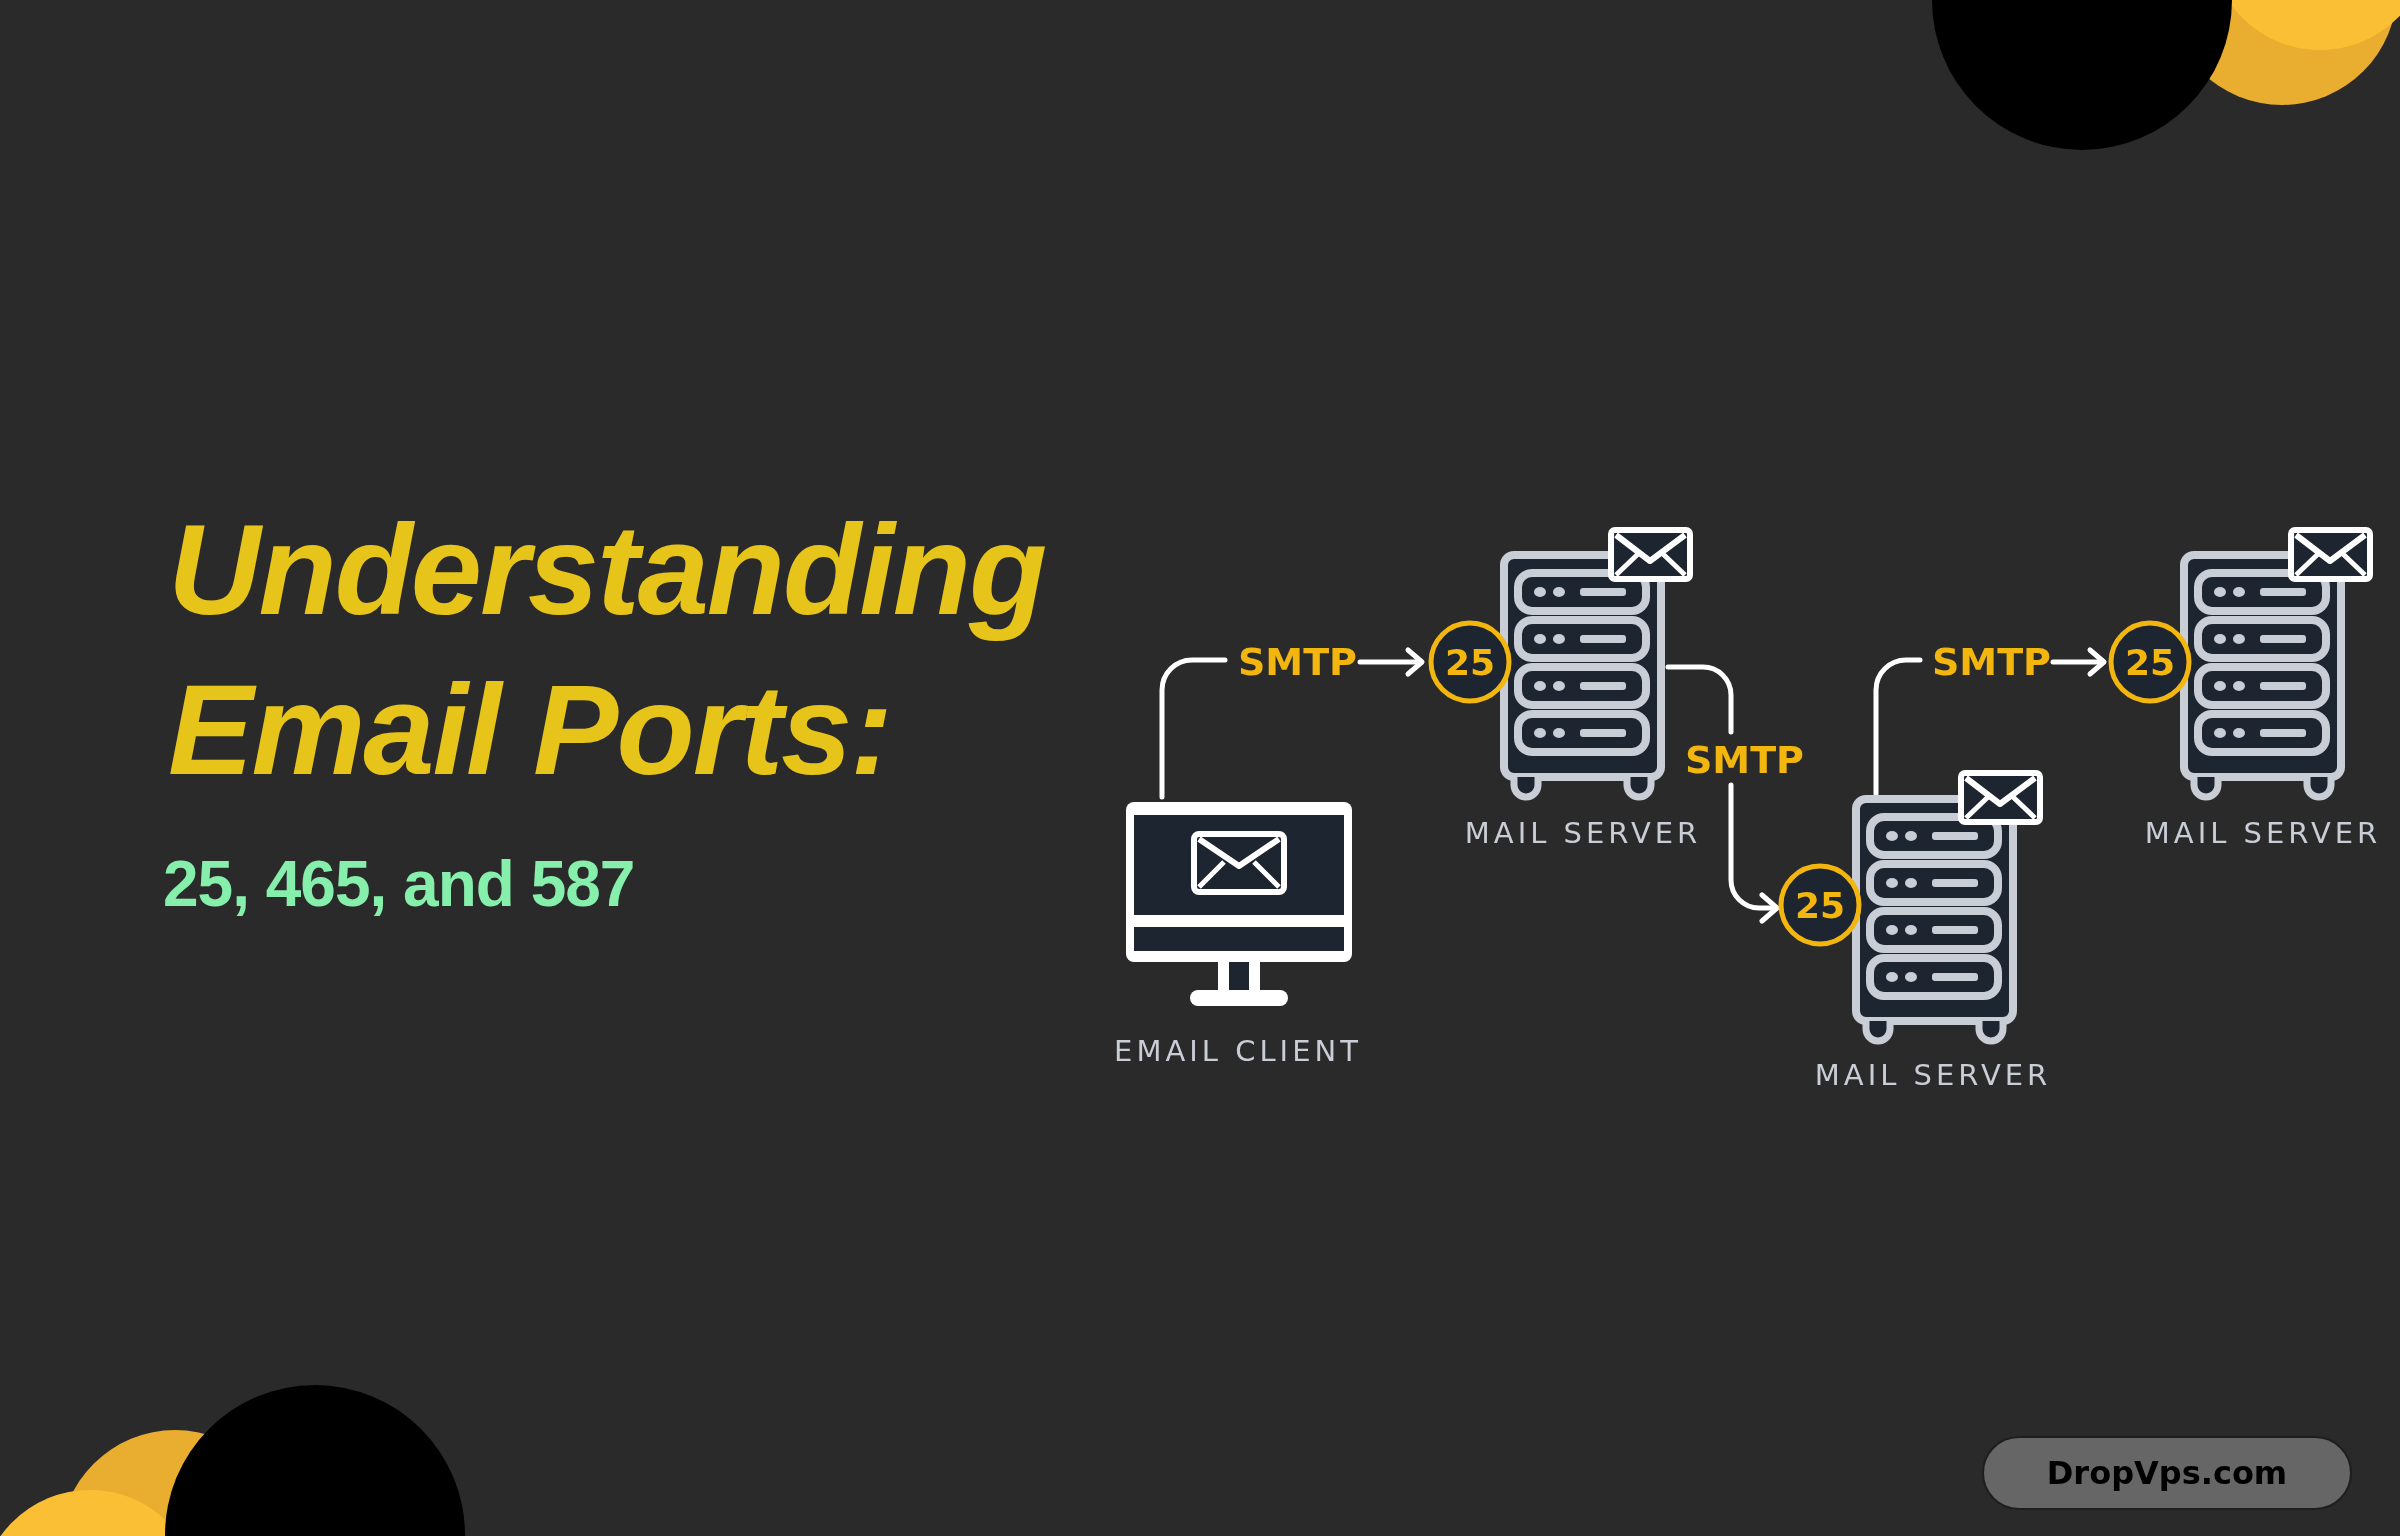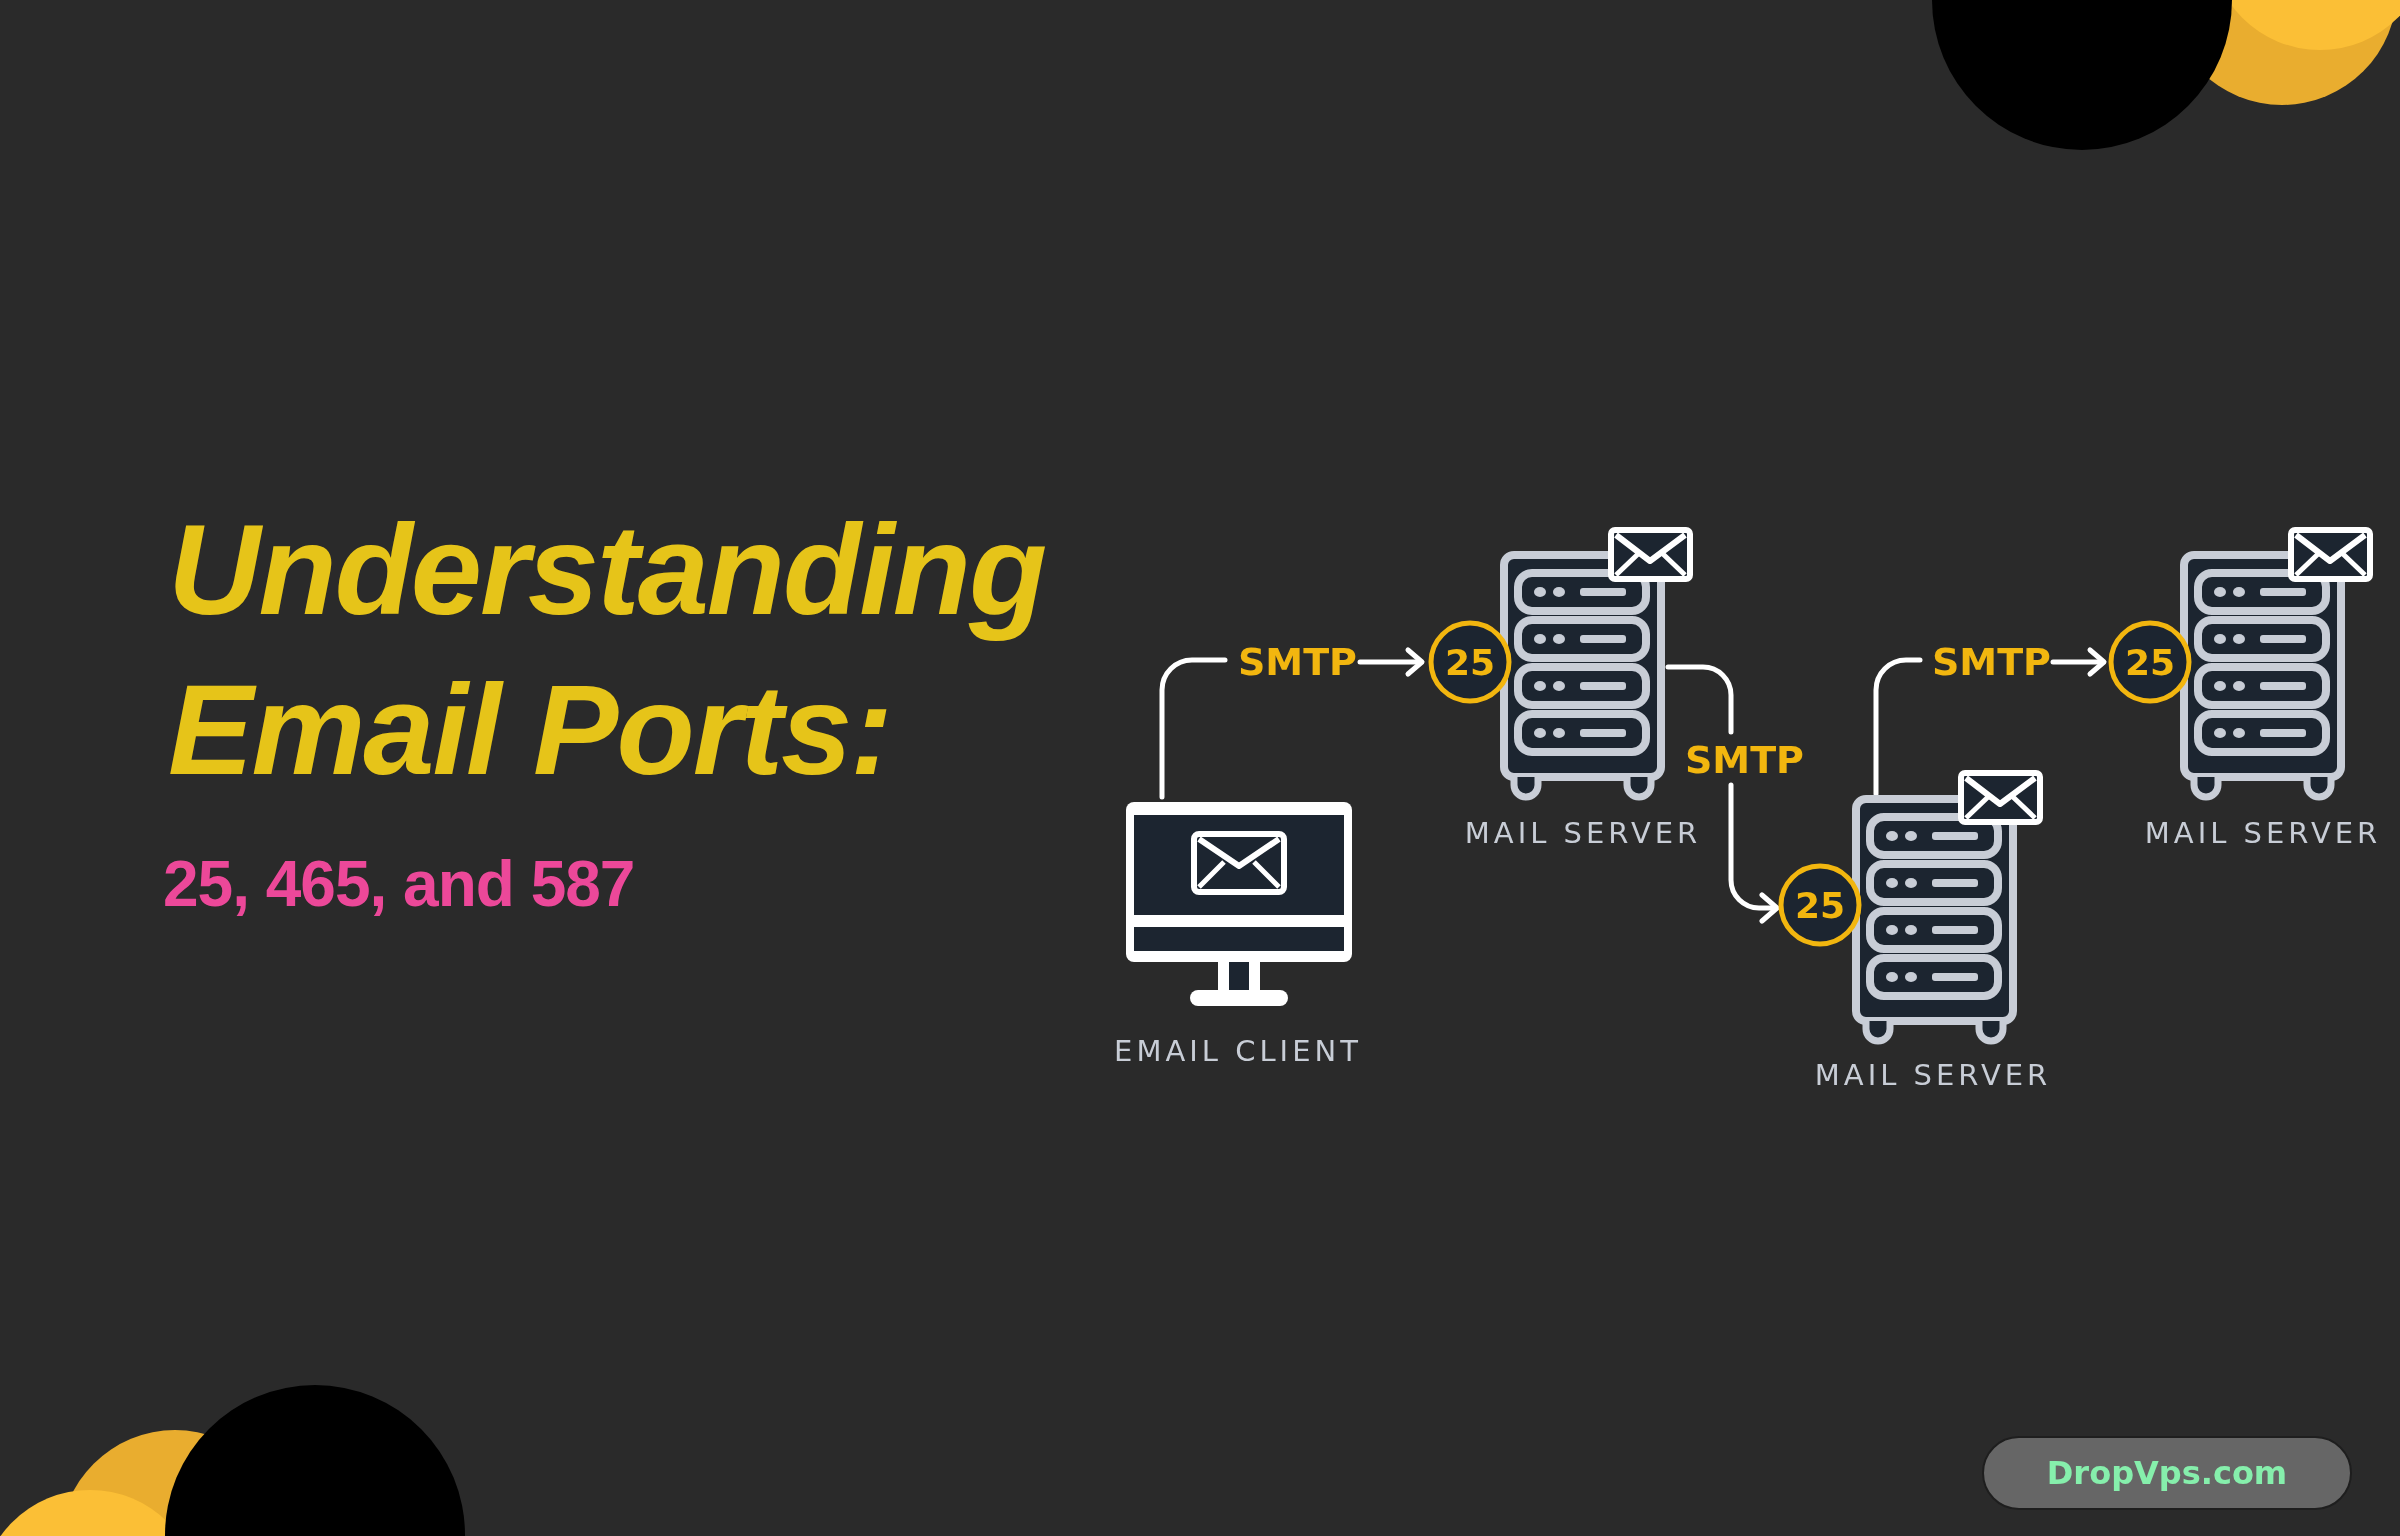--- a/index.html
+++ b/index.html
@@ -1,25 +1,25 @@
 <!DOCTYPE html>
 <html><head>
 <meta charset="utf-8">
 <style>
   html, body { margin:0; padding:0; }
   body { width:2400px; height:1536px; background:#2a2a2a; position:relative; overflow:hidden; font-family:"Liberation Sans", sans-serif; }
   .abs { position:absolute; }
   .title { left:168px; top:490px; color:#e6c419; font-family:"Liberation Sans", sans-serif; font-weight:700; font-size:128px; line-height:160px; letter-spacing:-2px; margin:0;font-style:italic; }
-  .subtitle { left:163px; top:835px; color:#ec4899; font-weight:700; font-size:64px; line-height:98px; letter-spacing:-1px; margin:0; }
+  .subtitle { left:163px; top:835px; color:#86efac; font-weight:700; font-size:64px; line-height:98px; letter-spacing:-1px; margin:0; }
   .subtitle div, .title div { white-space:nowrap; }
   svg.diagram { position:absolute; left:0; top:0; }
   .lbl { font-family:"DejaVu Sans", sans-serif; fill:#c8cdd6; font-size:29px; letter-spacing:4px; }
   .smtp { font-family:"DejaVu Sans", sans-serif; fill:#f2b60f; font-size:38px; font-weight:700; }
   .port { font-family:"DejaVu Sans", sans-serif; fill:#f2b60f; font-size:36px; font-weight:700; }
-  .pill { left:1982px; top:1436px; width:370px; height:74px; border-radius:37px; background:#666666; border:2px solid #1e1e1e; box-sizing:border-box; display:flex; align-items:center; justify-content:center; color:#86efac; font-weight:700; font-size:32px; font-family:"DejaVu Sans", sans-serif; }
+  .pill { left:1982px; top:1436px; width:370px; height:74px; border-radius:37px; background:#666666; border:2px solid #1e1e1e; box-sizing:border-box; display:flex; align-items:center; justify-content:center; color:#000000; font-weight:700; font-size:32px; font-family:"DejaVu Sans", sans-serif; }
 </style>
 </head>
 <body>
 
 <svg class="abs" style="left:1900px;top:0" width="500" height="200" viewBox="1900 0 500 200">
   <circle cx="2282" cy="-10" r="115" fill="#e9ad2f"></circle>
   <circle cx="2320" cy="-60" r="110" fill="#fbbf36"></circle>
   <circle cx="2082" cy="0" r="150" fill="#000000"></circle>
 </svg>
 <svg class="abs" style="left:0;top:1350px" width="500" height="186" viewBox="0 1350 500 186">

